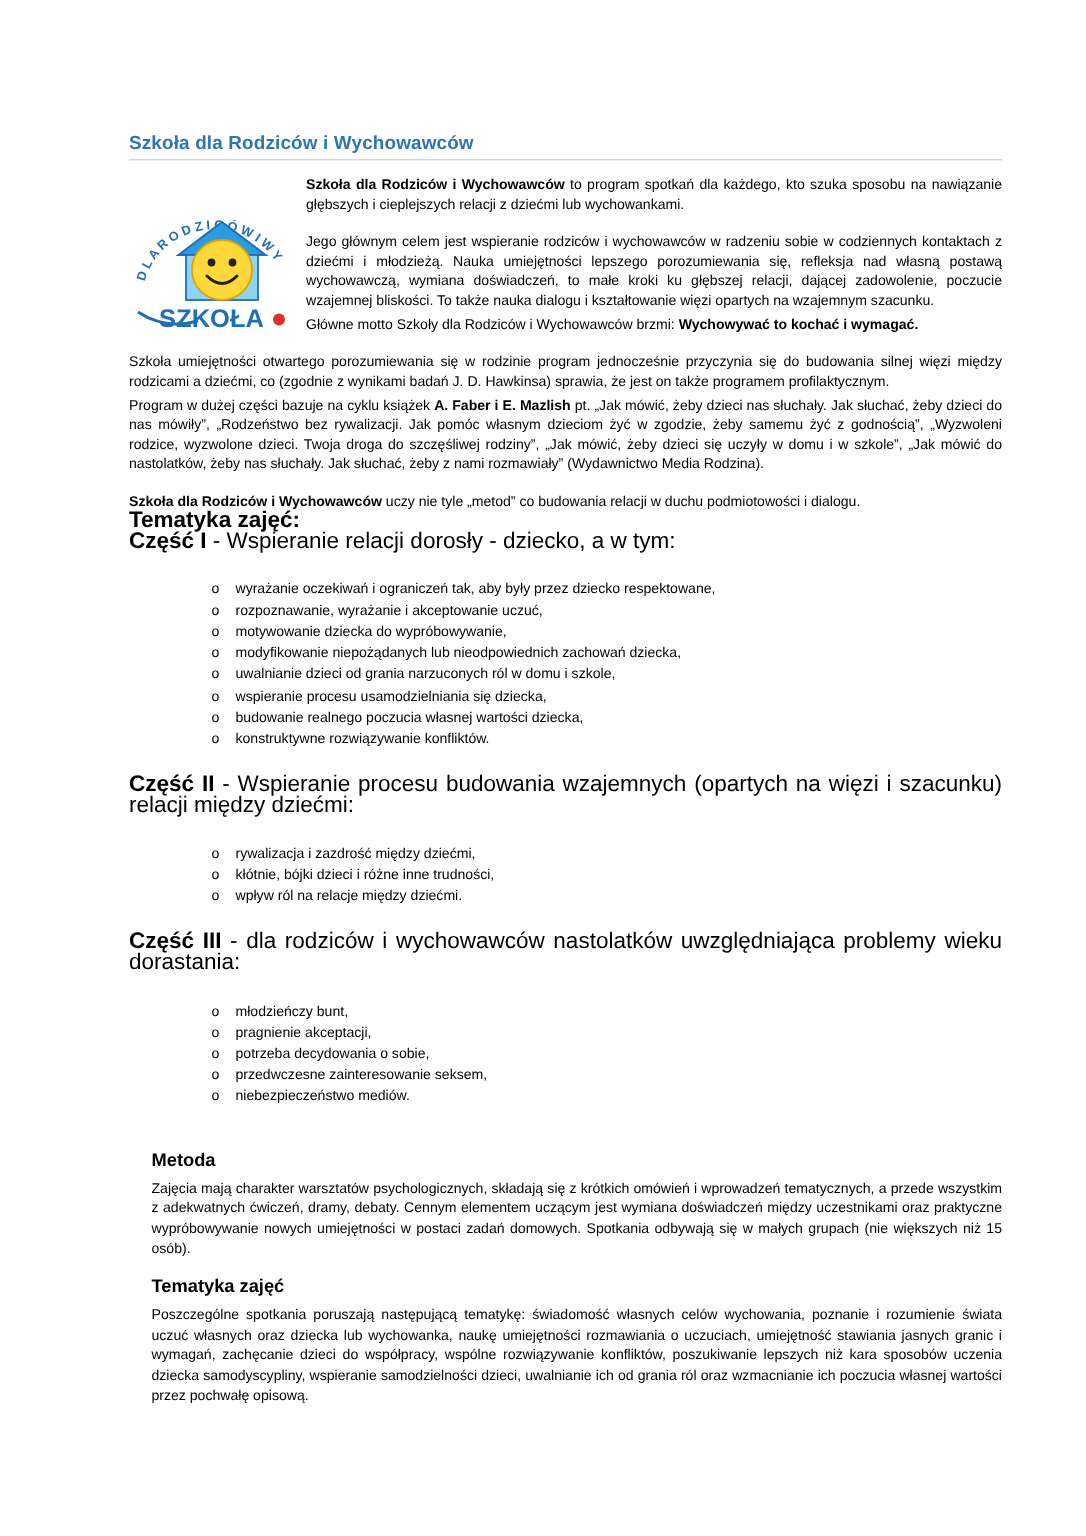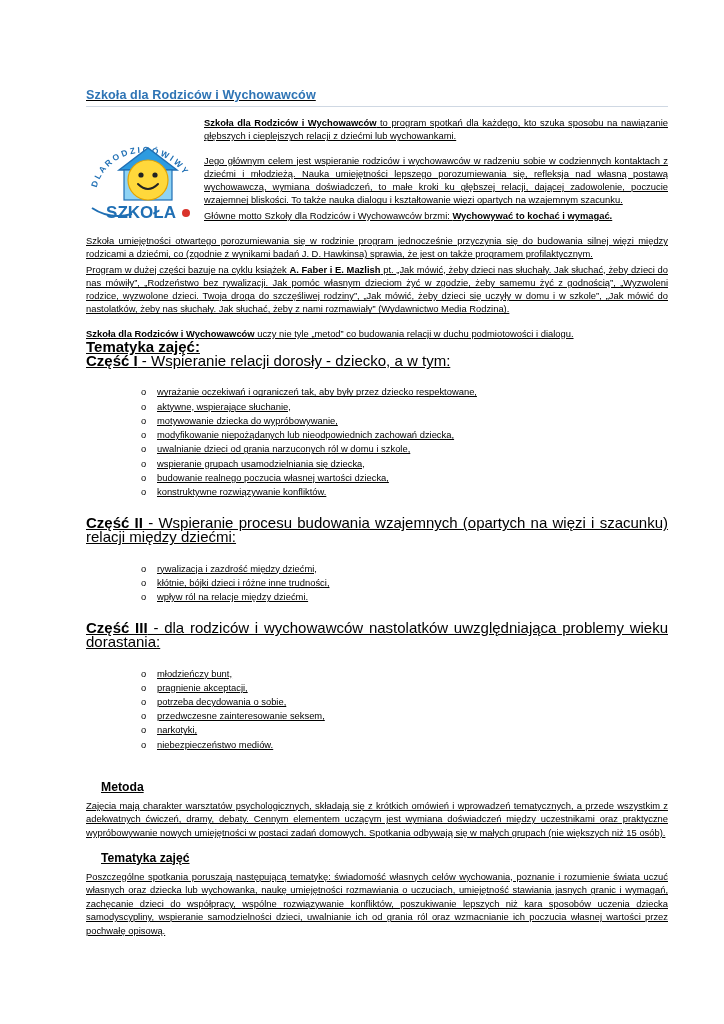--- a/index.html
+++ b/index.html
@@ -13,21 +13,20 @@
     font-family: "Liberation Sans", sans-serif;
     color: #000000;
     overflow: hidden;
   }
   .page {
     position: relative;
     width: 724px;
     height: 945px;
     box-sizing: border-box;
     padding: 88px 56px 20px 86px;
-    text-decoration: underline;
   }
   .doc-title {
     color: #2e74b5;
     font-size: 12.6px;
     font-weight: bold;
     margin: 0 0 4px 0;
     letter-spacing: 0.1px;
   }
   .title-rule {
     border: none;
@@ -78,21 +77,21 @@
     left: -16px;
     top: 0;
     font-size: 9.4px;
     line-height: 14.2px;
   }
   .part-line {
     font-size: 15px;
     line-height: 14.2px;
     margin: 0;
   }
-  .block-body { font-size: 9.4px; line-height: 13.6px; text-align: justify; }
+  .block-body { font-size: 9.4px; line-height: 13.6px; text-align: justify; margin-left: 15px; }
   .clearfix::after { content: ""; display: table; clear: both; }
 </style>
 </head>
 <body>
 
 <div class="page">
 
   <h1 class="doc-title">Szkoła dla Rodziców i Wychowawców</h1>
   <hr class="title-rule">
 
@@ -151,25 +150,25 @@
 
   <p class="part-line">
     <b>Tematyka zajęć:</b>
   </p>
 
   <p class="part-line">
     <b>Część I</b><span> - Wspieranie relacji dorosły - dziecko, a w tym:</span>
   </p>
   <ul class="olist">
     <li>wyrażanie oczekiwań i ograniczeń tak, aby były przez dziecko respektowane,</li>
-    <li>aktywne, wspierające słuchanie,</li>
+    <li>rozpoznawanie, wyrażanie i akceptowanie uczuć,</li>
     <li>motywowanie dziecka do wypróbowywanie,</li>
     <li>modyfikowanie niepożądanych lub nieodpowiednich zachowań dziecka,</li>
     <li>uwalnianie dzieci od grania narzuconych ról w domu i szkole,</li>
-    <li>wspieranie grupach usamodzielniania się dziecka,</li>
+    <li>wspieranie procesu usamodzielniania się dziecka,</li>
     <li>budowanie realnego poczucia własnej wartości dziecka,</li>
     <li>konstruktywne rozwiązywanie konfliktów.</li>
   </ul>
 
   <p class="part-line">
     <b>Część II</b><span> - Wspieranie procesu budowania wzajemnych (opartych na więzi i szacunku) relacji między dziećmi:</span>
   </p>
   <ul class="olist">
     <li>rywalizacja i zazdrość między dziećmi,</li>
     <li>kłótnie, bójki dzieci i różne inne trudności,</li>
@@ -177,21 +176,20 @@
   </ul>
 
   <p class="part-line">
     <b>Część III</b><span> - dla rodziców i wychowawców nastolatków uwzględniająca problemy wieku dorastania:</span>
   </p>
   <ul class="olist">
     <li>młodzieńczy bunt,</li>
     <li>pragnienie akceptacji,</li>
     <li>potrzeba decydowania o sobie,</li>
     <li>przedwczesne zainteresowanie seksem,</li>
-    <li>narkotyki,</li>
     <li>niebezpieczeństwo mediów.</li>
   </ul>
 
   <div class="gap"></div>
 
   <h2 class="section-h">Metoda</h2>
   <p class="block-body">Zajęcia mają charakter warsztatów psychologicznych, składają się z krótkich omówień i wprowadzeń tematycznych, a przede wszystkim z adekwatnych ćwiczeń, dramy, debaty. Cennym elementem uczącym jest wymiana doświadczeń między uczestnikami oraz praktyczne wypróbowywanie nowych umiejętności w postaci zadań domowych. Spotkania odbywają się w małych grupach (nie większych niż 15 osób).</p>
 
   <div class="gap"></div>
 

